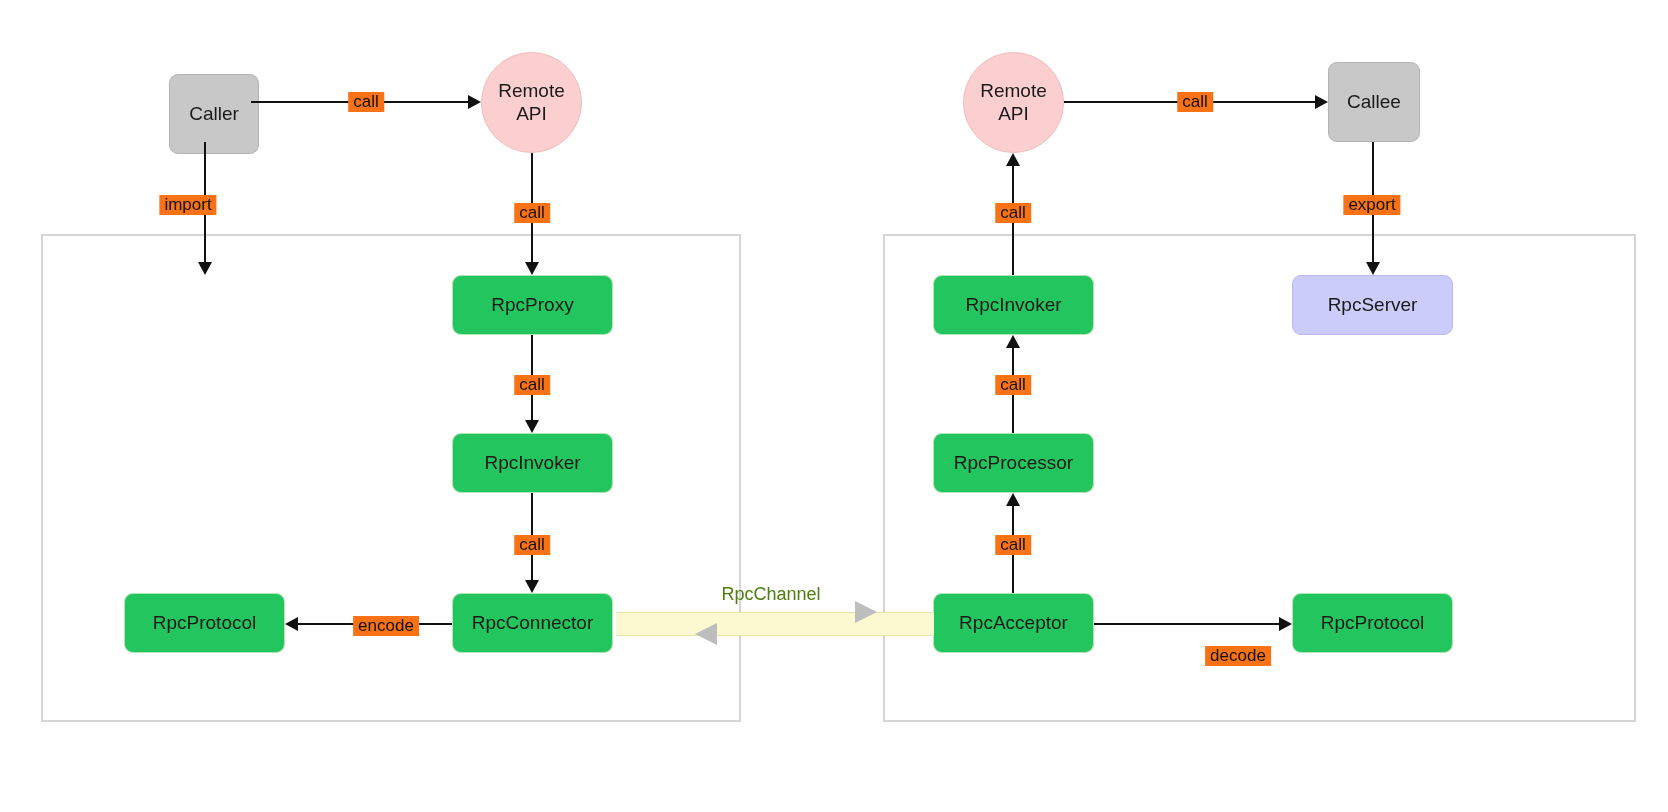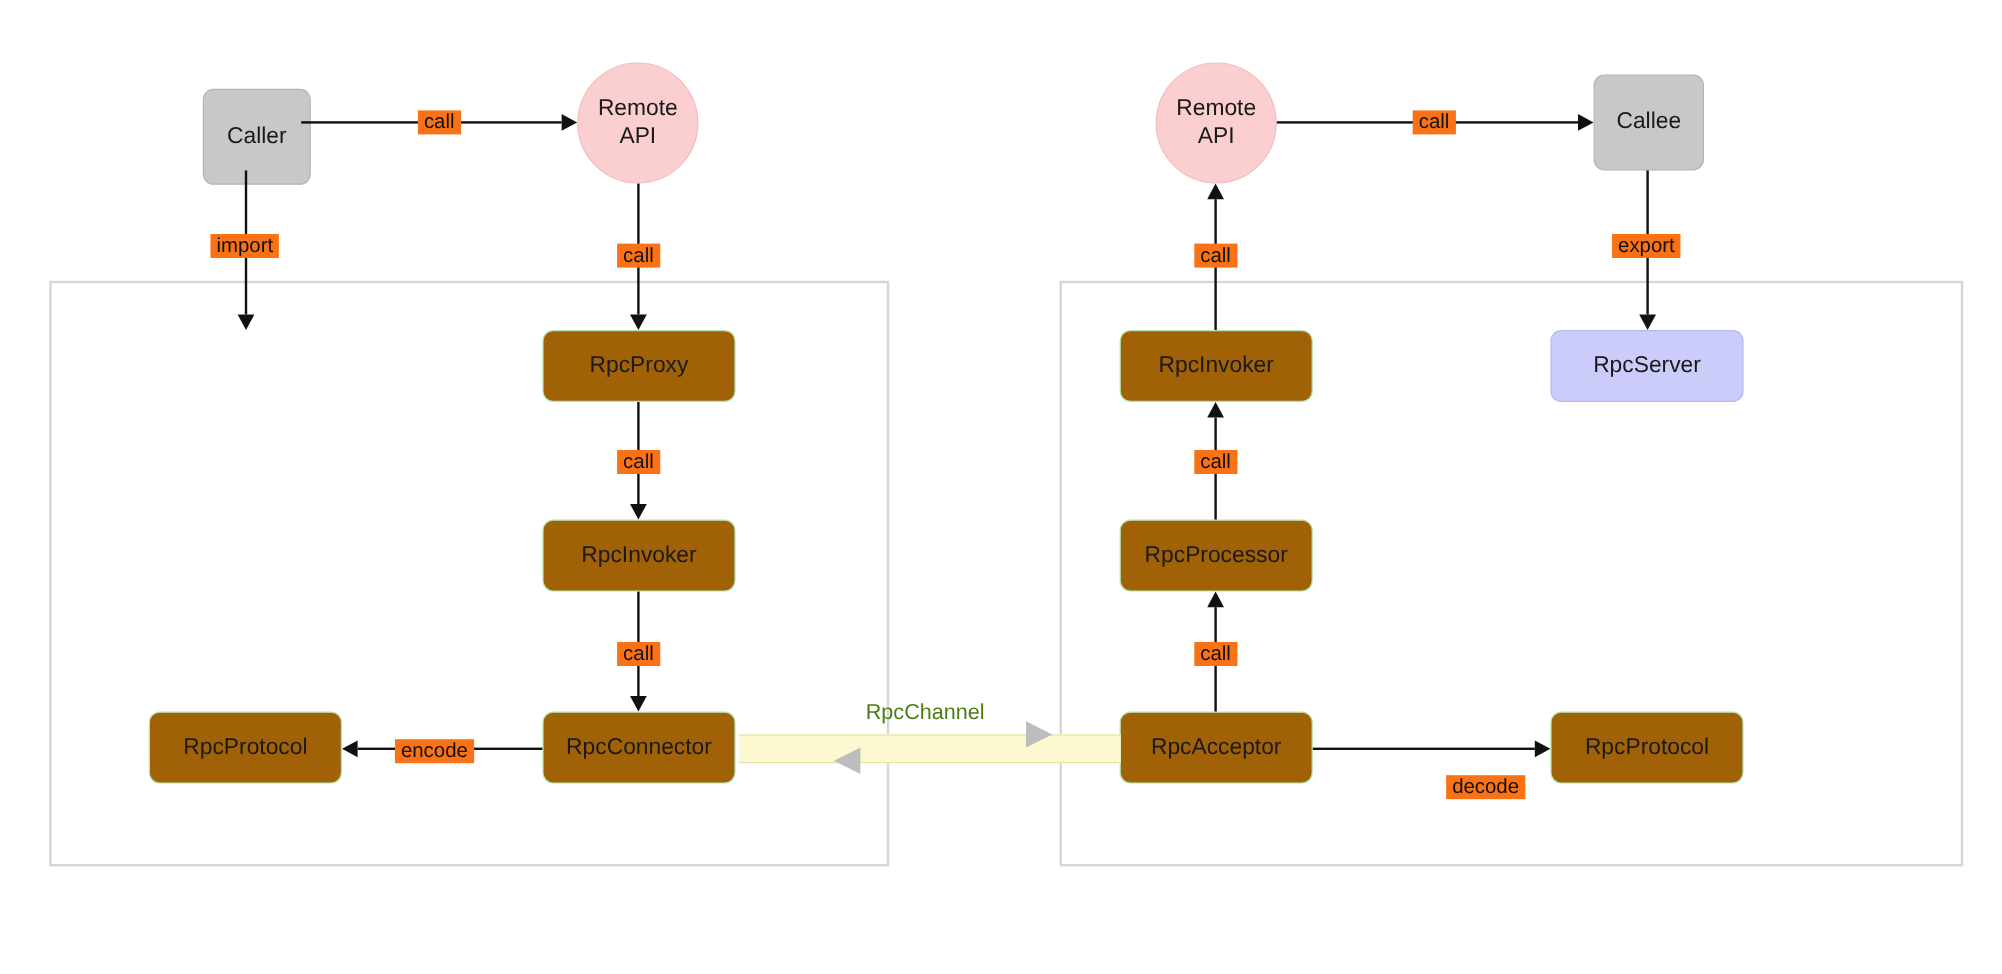--- a/index.html
+++ b/index.html
@@ -35,21 +35,21 @@
     justify-content: center;
     text-align: center;
     font-size: 19px;
     color: #1a1a1a;
     line-height: 1.18;
     border-radius: 9px;
     border: 1px solid;
     white-space: pre-line;
   }
   .node.gray  { background: #c8c8c8; border-color: #b4b4b4; }
-  .node.green { background: #a16207; border-color: #b2e6b2; }
+  .node.green { background: #22c55e; border-color: #b2e6b2; }
   .node.blue  { background: #ccccfa; border-color: #b8b8ef; }
   .node.circle {
     border-radius: 50%;
     background: #fbcfcf;
     border-color: #f2bcbc;
   }
 
   
   .line-v {
     position: absolute;
@@ -168,37 +168,37 @@
   <div class="node green" id="rpc-acceptor" style="left:933px; top:593px; width:161px; height:60px;">RpcAcceptor</div>
 
   <div class="node green" id="server-rpc-protocol" style="left:1292px; top:593px; width:161px; height:60px;">RpcProtocol</div>
 
   <div class="line-h" style="left:251px; top:101px; width:217px;"></div>
   <div class="arrow-right" style="left:468px; top:95px;"></div>
   <div class="edge-label" style="left:366px; top:102px;">call</div>
 
   <div class="line-v" style="left:204px; top:142px; height:120px;"></div>
   <div class="arrow-down" style="left:198px; top:262px;"></div>
-  <div class="edge-label" style="left:204px; top:205px;">import</div>
+  <div class="edge-label" style="left:188px; top:205px;">import</div>
 
   <div class="line-v" style="left:531px; top:153px; height:109px;"></div>
   <div class="arrow-down" style="left:525px; top:262px;"></div>
   <div class="edge-label" style="left:532px; top:213px;">call</div>
 
   <div class="line-v" style="left:531px; top:335px; height:85px;"></div>
   <div class="arrow-down" style="left:525px; top:420px;"></div>
   <div class="edge-label" style="left:532px; top:385px;">call</div>
 
   <div class="line-v" style="left:531px; top:493px; height:87px;"></div>
   <div class="arrow-down" style="left:525px; top:580px;"></div>
   <div class="edge-label" style="left:532px; top:545px;">call</div>
 
   <div class="line-h" style="left:298px; top:623px; width:154px;"></div>
   <div class="arrow-left" style="left:285px; top:617px;"></div>
-  <div class="edge-label" style="left:362px; top:626px;">encode</div>
+  <div class="edge-label" style="left:386px; top:626px;">encode</div>
 
   <div class="line-h" style="left:1064px; top:101px; width:251px;"></div>
   <div class="arrow-right" style="left:1315px; top:95px;"></div>
   <div class="edge-label" style="left:1195px; top:102px;">call</div>
 
   <div class="line-v" style="left:1372px; top:142px; height:120px;"></div>
   <div class="arrow-down" style="left:1366px; top:262px;"></div>
   <div class="edge-label" style="left:1372px; top:205px;">export</div>
 
   <div class="line-v" style="left:1012px; top:166px; height:109px;"></div>

